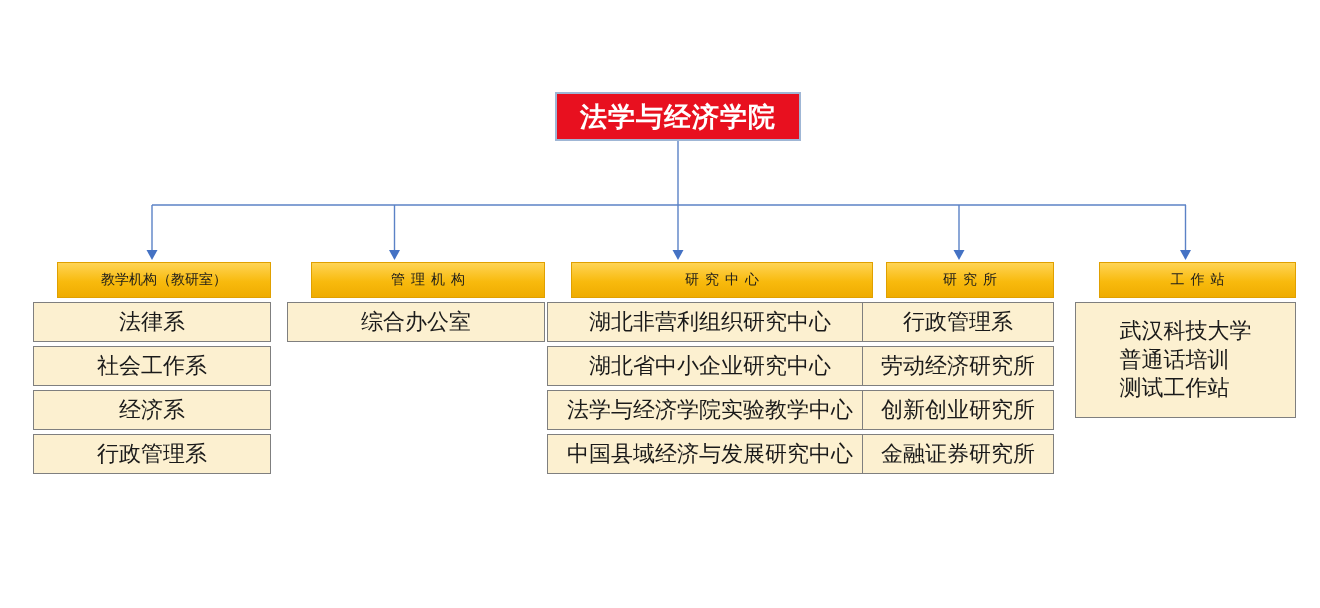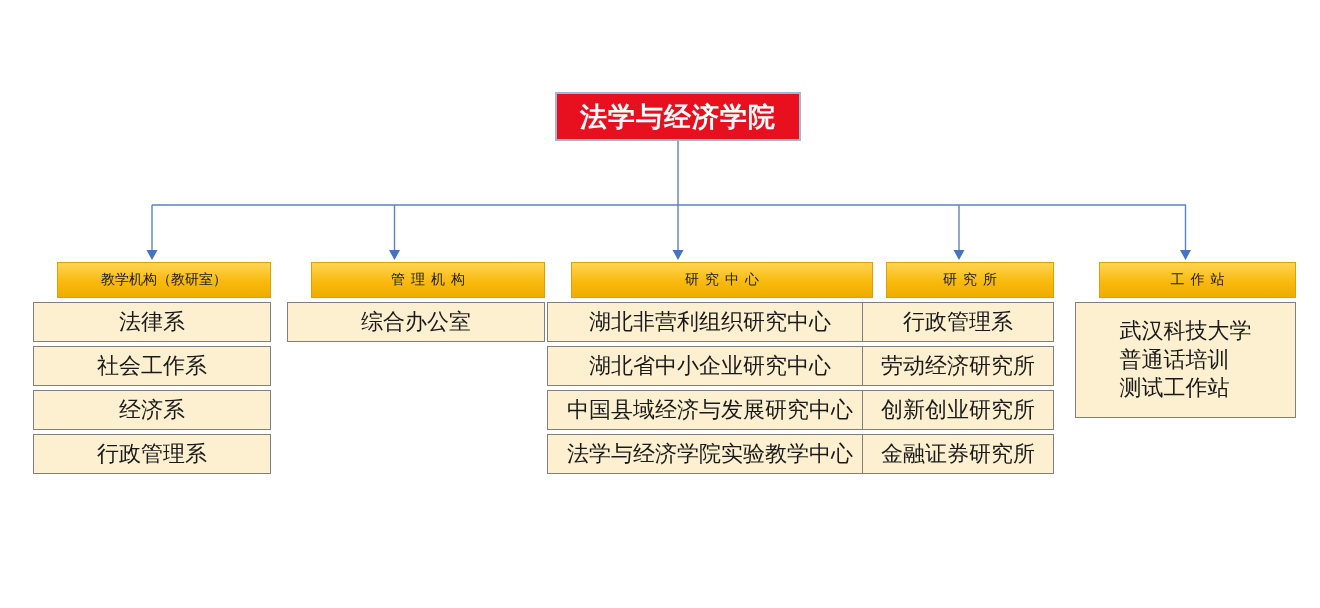--- a/index.html
+++ b/index.html
@@ -125,22 +125,22 @@
 
   <div class="column col2">
     <div class="header">管理机构</div>
     <div class="item">综合办公室</div>
   </div>
 
   <div class="column col3">
     <div class="header">研究中心</div>
     <div class="item">湖北非营利组织研究中心</div>
     <div class="item">湖北省中小企业研究中心</div>
+    <div class="item">法学与经济学院实验教学中心</div>
     <div class="item">中国县域经济与发展研究中心</div>
-    <div class="item">法学与经济学院实验教学中心</div>
   </div>
 
   <div class="column col4">
     <div class="header">研究所</div>
     <div class="item">行政管理系</div>
     <div class="item">劳动经济研究所</div>
     <div class="item">创新创业研究所</div>
     <div class="item">金融证券研究所</div>
   </div>
 

